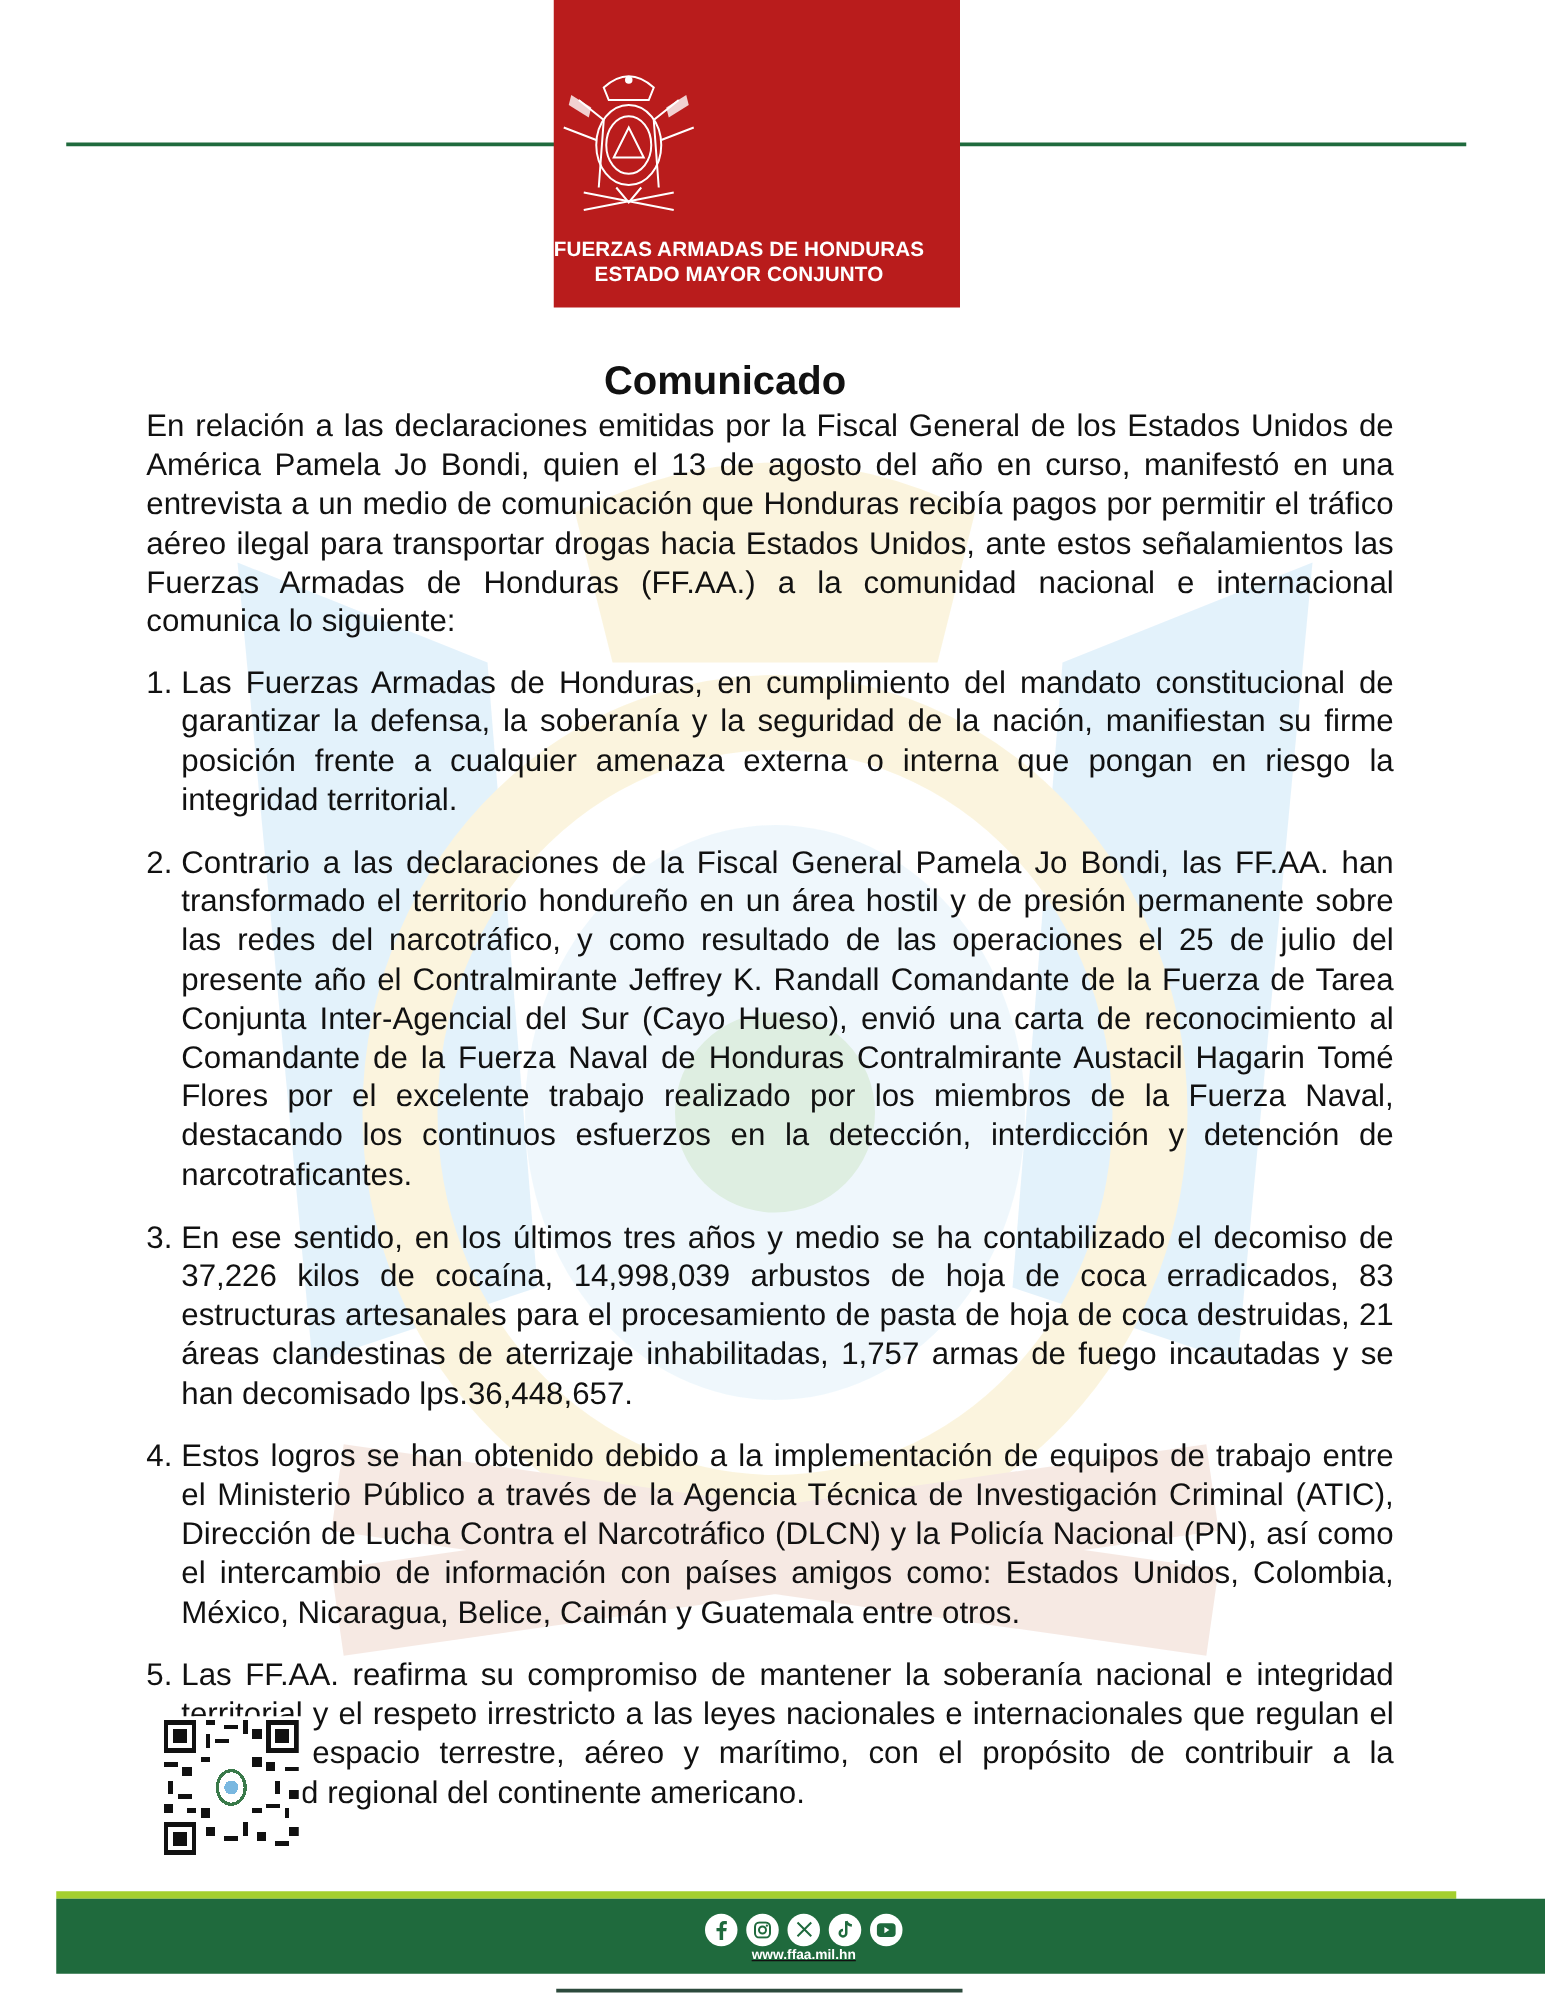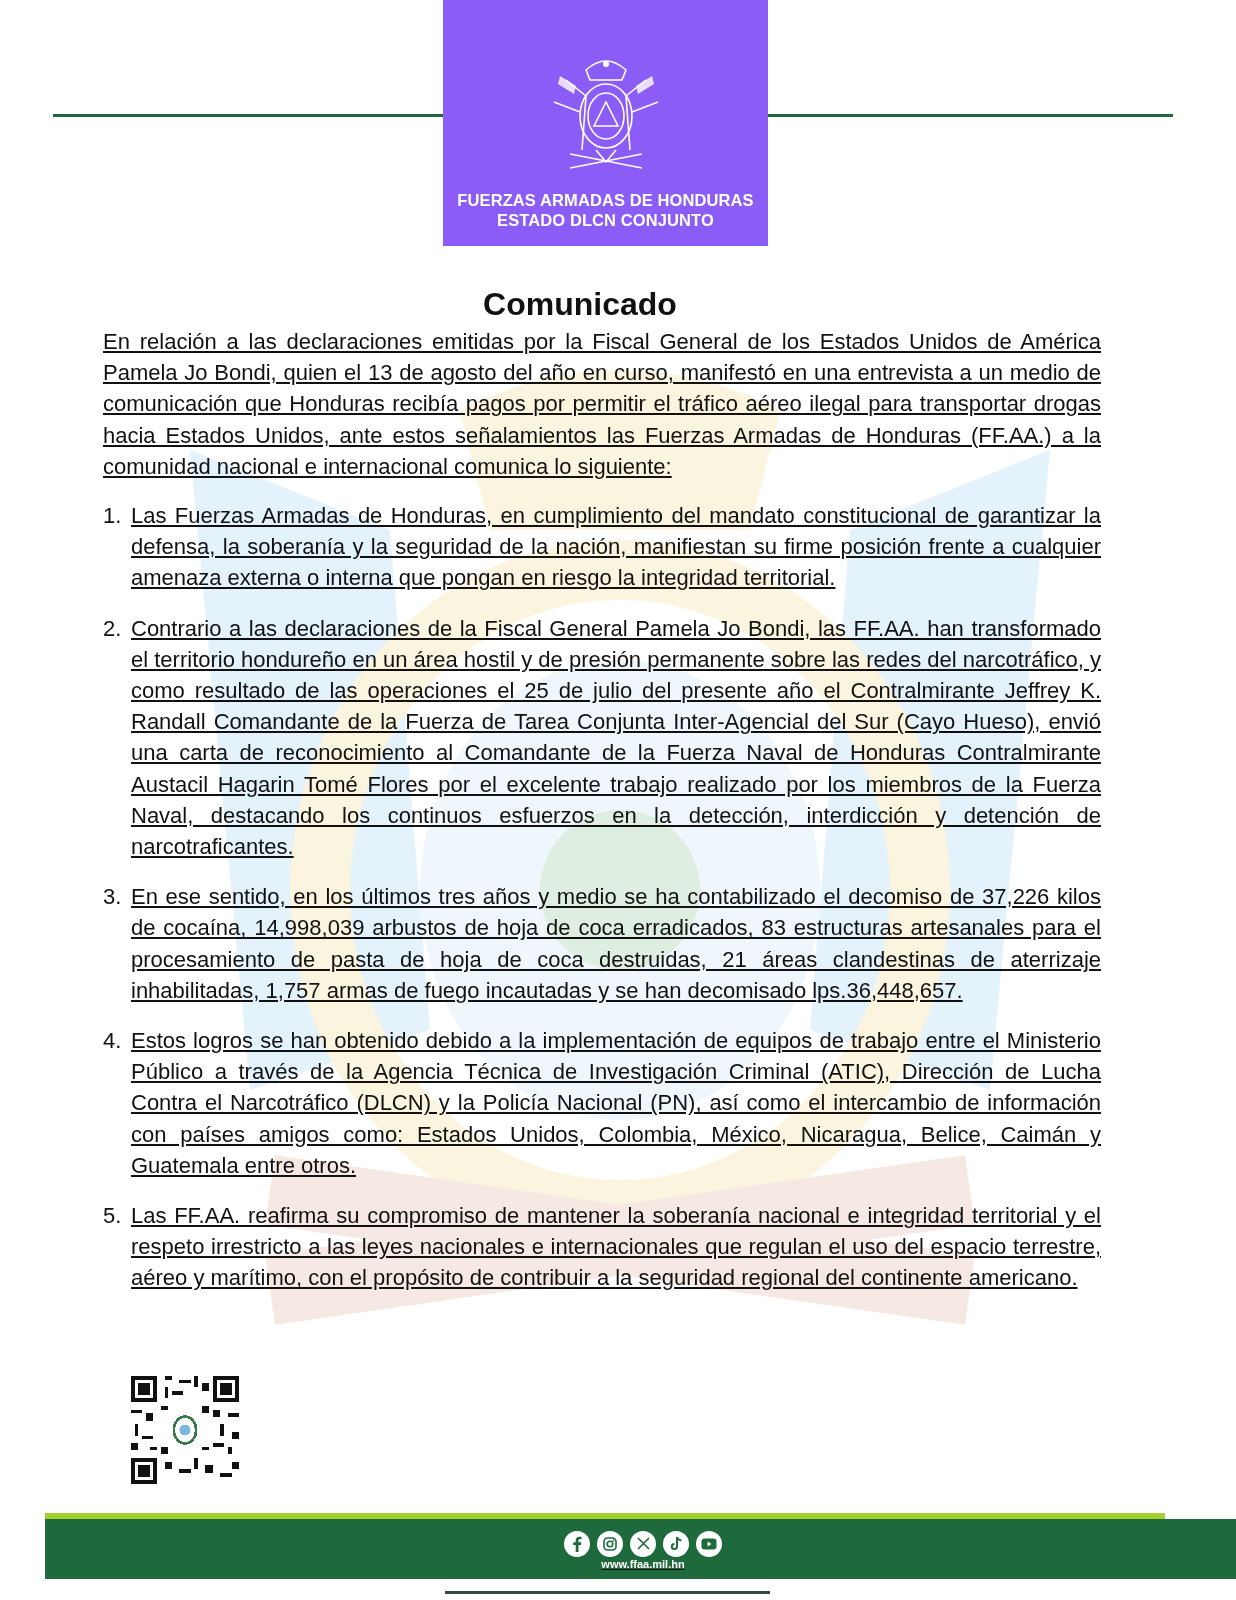--- a/index.html
+++ b/index.html
@@ -1,23 +1,23 @@
 <!DOCTYPE html>
 <html><head>
 <meta charset="utf-8">
 <style>
   html, body { margin:0; padding:0; background:#ffffff; }
   body { width:1236px; height:1600px; position:relative; overflow:hidden; font-family:"Liberation Sans", sans-serif; color:#111; }
   .watermark { position:absolute; left:130px; top:330px; width:980px; height:1020px; opacity:0.16; pointer-events:none; }
   .top-line { position:absolute; left:53px; top:114px; width:1120px; height:3px; background:#1f6a3d; }
-  .header-block { position:absolute; left:443px; top:0; width:325px; height:246px; background:#8b5cf6; display:flex; flex-direction:column; align-items:center; }
+  .header-block { position:absolute; left:443px; top:0; width:325px; height:246px; background:#b91c1c; display:flex; flex-direction:column; align-items:flex-start; }
   .header-block .crest { margin-top:50px; width:120px; height:130px; }
   .header-block .org { margin-top:10px; color:#fff; font-weight:bold; font-size:16.5px; text-align:center; line-height:20px; letter-spacing:0.1px; }
   .title { position:absolute; left:0; width:1160px; top:286px; text-align:center; font-size:32px; font-weight:bold; }
-  .content { position:absolute; left:103px; top:326px; width:998px; font-size:22px; line-height:31.2px; text-align:justify;text-decoration:underline; }
+  .content { position:absolute; left:117px; top:326px; width:998px; font-size:25px; line-height:31.2px; text-align:justify; }
   .content p { margin:0; }
   .list { margin:18px 0 0 0; padding:0; list-style:none; }
   .list li { position:relative; padding-left:28px; margin-bottom:19px; text-align:justify; }
   .list li .num { position:absolute; left:0; top:0; }
   .footer-sign { position:absolute; left:360px; width:490px; top:1390px; text-align:center; font-weight:bold; font-size:20px; line-height:36px; }
   .qr { position:absolute; left:128px; top:1373px; width:114px; height:114px; background:#fff; padding:3px; box-sizing:border-box; }
   .bottom-accent { position:absolute; left:45px; top:1513px; width:1120px; height:6px; background:#a4cf2e; }
   .footer-bar { position:absolute; left:45px; top:1519px; width:1196px; height:60px; background:#1f6a3d; display:flex; flex-direction:column; align-items:center; justify-content:center;text-decoration:underline; }
   .icons { display:flex; gap:7px; margin-top:2px; }
   .icons .ic { width:26px; height:26px; border-radius:50%; background:#fff; display:flex; align-items:center; justify-content:center; }
@@ -54,21 +54,21 @@
       <path d="M50 100 L60 112 L70 100"></path>
     </g>
     <g fill="#ffffff">
       <circle cx="60" cy="14" r="3"></circle>
       <path d="M14 26 L30 36 L28 44 L12 34 Z" opacity="0.8"></path>
       <path d="M106 26 L90 36 L92 44 L108 34 Z" opacity="0.8"></path>
     </g>
   </svg>
   <div class="org">
     <div>FUERZAS ARMADAS DE HONDURAS</div>
-    <div>ESTADO DLCN CONJUNTO</div>
+    <div>ESTADO MAYOR CONJUNTO</div>
   </div>
 </div>
 
 <div class="title">Comunicado</div>
 
 <div class="content">
   <p>En relación a las declaraciones emitidas por la Fiscal General de los Estados Unidos de América Pamela Jo Bondi, quien el 13 de agosto del año en curso, manifestó en una entrevista a un medio de comunicación que Honduras recibía pagos por permitir el tráfico aéreo ilegal para transportar drogas hacia Estados Unidos, ante estos señalamientos las Fuerzas Armadas de Honduras (FF.AA.) a la comunidad nacional e internacional comunica lo siguiente:</p>
   <ol class="list">
     <li>
       <span class="num">1.</span>

